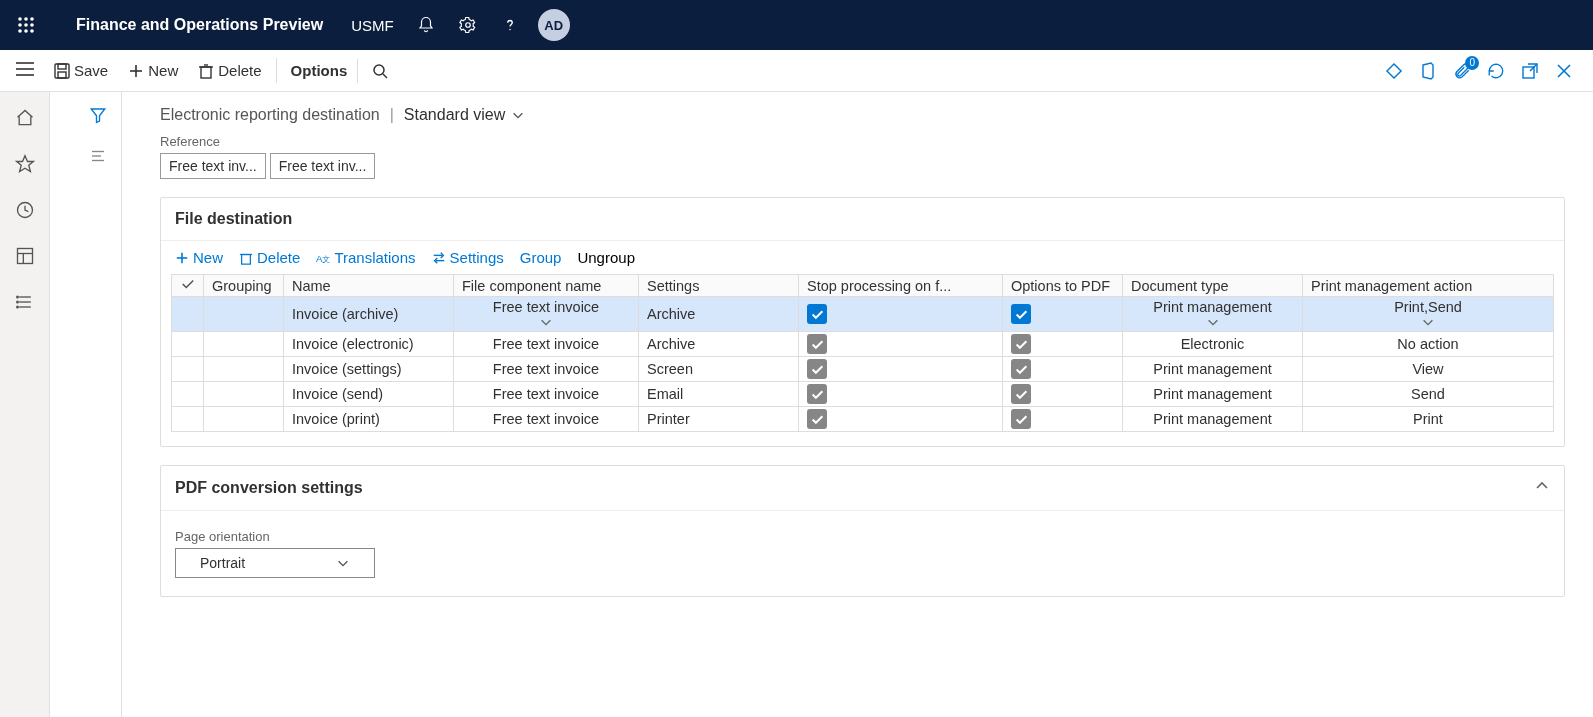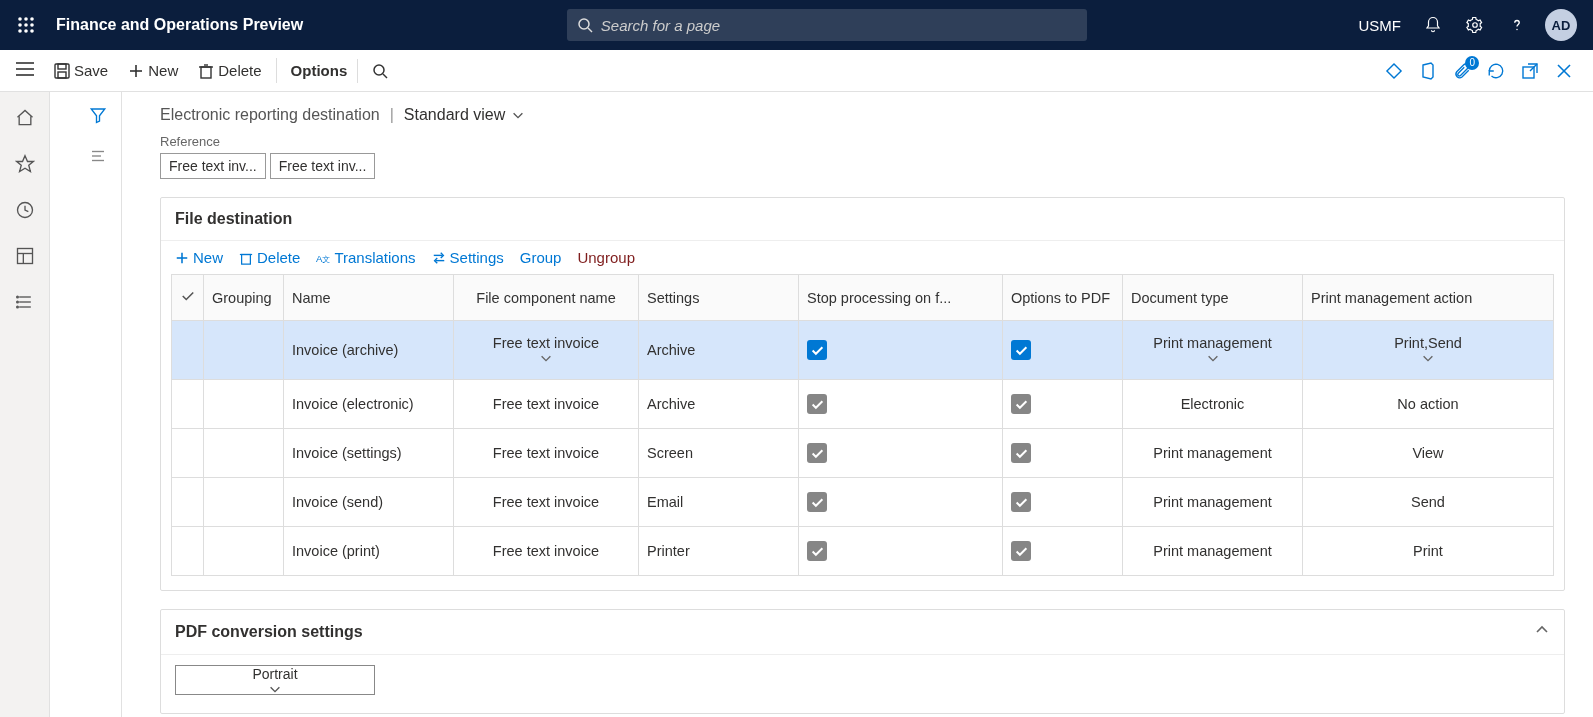--- a/index.html
+++ b/index.html
@@ -6,20 +6,21 @@
 body { font-family: "Segoe UI", Arial, sans-serif; font-size: 14px; color: #323130; background: #fff; overflow: hidden; }
 
 
 .top-header {
   height: 50px;
   background: #0b1e3d;
   display: flex;
   align-items: center;
   color: #fff;
   padding: 0 8px;
+  gap: 20px;
 }
 .waffle {
   width: 36px; height: 36px;
   display: flex; align-items: center; justify-content: center;
   cursor: pointer;
 }
 .app-title { font-size: 16px; margin-left: 12px; font-weight: 600; }
 .search-wrap {
   flex: 1;
   display: flex;
@@ -103,44 +104,44 @@
 }
 .card-header {
   padding: 12px 14px; font-weight: 600; font-size: 16px;
   display:flex; align-items:center; justify-content:space-between;
   border-bottom: 1px solid #eee;
 }
 .card-toolbar {
   display:flex; gap: 16px; padding: 8px 14px; font-size:15px;
 }
 .tbtn { color:#0078d4; cursor:pointer; display:flex; align-items:center; gap:4px;}
-.tbtn.disabled { color:#7f1d1d; cursor:default;}
+.tbtn.disabled { color:#000000; cursor:default;}
 
 table.grid {
   width: calc(100% - 20px); margin: 0 10px 14px 10px; border-collapse: collapse; font-size: 14.5px;
 }
 table.grid th, table.grid td {
-  border: 1px solid #ddd; padding: 14px 8px; text-align:left; font-weight:400;
+  border: 1px solid #ddd; padding: 2px 8px; text-align:left; font-weight:400;
 }
 table.grid th { background: #fafafa; color:#333; font-weight:400;}
 table.grid th.chkcol, table.grid td.chkcol { width: 32px; text-align:center;}
 table.grid th.groupcol, table.grid td.groupcol { width: 80px;}
 tr.selected td { background: #d6e6fb; }
 tr.selected .cbox { background:#0078d4; border-color:#0078d4;}
 .cbox {
   width: 20px; height: 20px; border-radius:3px; background:#868686; display:inline-flex;
   align-items:center; justify-content:center; color:#fff;
 }
 .cell-with-dd { display:flex; align-items:center; justify-content:space-between;flex-direction:column; }
 .cell-with-dd svg { color:#666; }
 
 .pdf-card .card-body { padding: 10px 14px 18px 14px;}
 .select-box {
   border: 1px solid #888; height: 30px; width: 200px;
-  display:flex; align-items:center; justify-content:space-between; padding: 0 24px; flex-direction: column;
+  display:flex; align-items:center; justify-content:space-between; padding: 0 24px;
 }
 
 svg { flex-shrink: 0; }
 </style>
 </head>
 <body>
 
 <div class="top-header">
   <div class="waffle">
     <svg width="18" height="18" viewBox="0 0 18 18" fill="#fff">
@@ -149,29 +150,20 @@
         <circle cx="15" cy="3" r="1.8"></circle>
         <circle cx="3" cy="9" r="1.8"></circle>
         <circle cx="9" cy="9" r="1.8"></circle>
         <circle cx="15" cy="9" r="1.8"></circle>
         <circle cx="3" cy="15" r="1.8"></circle>
         <circle cx="9" cy="15" r="1.8"></circle>
         <circle cx="15" cy="15" r="1.8"></circle>
       </svg>
   </div>
   <div class="app-title">Finance and Operations Preview</div>
-  <div class="search-wrap">
-    <div class="search-box">
-      <svg width="16" height="16" viewBox="0 0 16 16" fill="none" stroke="#ddd" stroke-width="1.5">
-          <circle cx="7" cy="7" r="5"></circle>
-          <line x1="11" y1="11" x2="15" y2="15"></line>
-        </svg>
-      <input placeholder="Search for a page" style="">
-    </div>
-  </div>
   <div class="hdr-right">
     <div class="company">USMF</div>
     <div class="hdr-icon">
       <svg width="18" height="18" viewBox="0 0 24 24" fill="none" stroke="#fff" stroke-width="1.6">
           <path d="M6 8a6 6 0 0112 0v5l2 3H4l2-3V8z"></path>
           <path d="M10 19a2 2 0 004 0"></path>
         </svg>
     </div>
     <div class="hdr-icon">
       <svg width="18" height="18" viewBox="0 0 24 24" fill="none" stroke="#fff" stroke-width="1.6">
@@ -376,21 +368,21 @@
       </div>
 
       <table class="grid">
         <thead>
           <tr>
             <th class="chkcol"><svg width="14" height="14" viewBox="0 0 16 16" fill="none" stroke="#555" stroke-width="1.8">
                   <polyline points="2 8 6 12 14 4"></polyline>
                 </svg></th>
             <th class="groupcol">Grouping</th>
             <th style="width:170px;">Name</th>
-            <th style="width:185px;text-align:center;">File component name</th>
+            <th style="width:185px;">File component name</th>
             <th style="width:160px;">Settings</th>
             <th style="width:204px;">Stop processing on f...</th>
             <th style="width:120px;">Options to PDF</th>
             <th style="width:180px;">Document type</th>
             <th>Print management action</th>
           </tr>
         </thead>
         <tbody id="grid-body">
             <tr class="selected">
               <td class="chkcol"></td>
@@ -561,20 +553,21 @@
     </div>
 
     <div class="card pdf-card">
       <div class="card-header">
         <span>PDF conversion settings</span>
         <span><svg width="16" height="16" viewBox="0 0 16 16" fill="none" stroke="#666" stroke-width="1.6">
               <polyline points="3 10 8 5 13 10"></polyline>
             </svg></span>
       </div>
       <div class="card-body">
+        <div class="field-label">Page orientation</div>
         <div class="select-box">
           <span>Portrait</span>
           <svg width="14" height="14" viewBox="0 0 16 16" fill="none" stroke="#555" stroke-width="1.6">
               <polyline points="3 6 8 11 13 6"></polyline>
             </svg>
         </div>
       </div>
     </div>
 
   </div>

